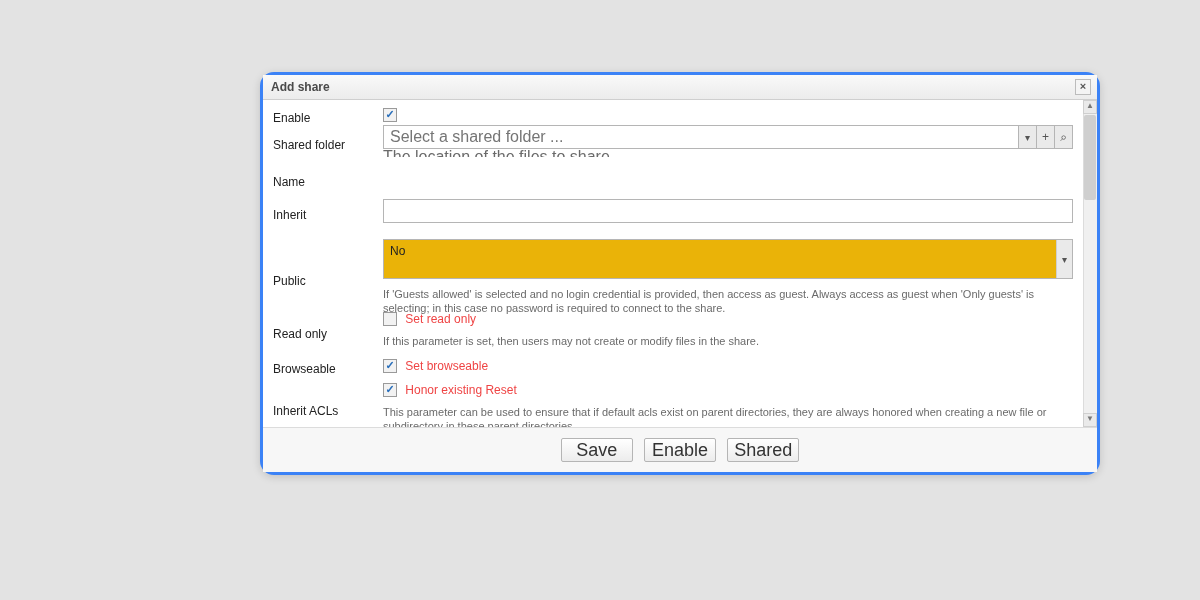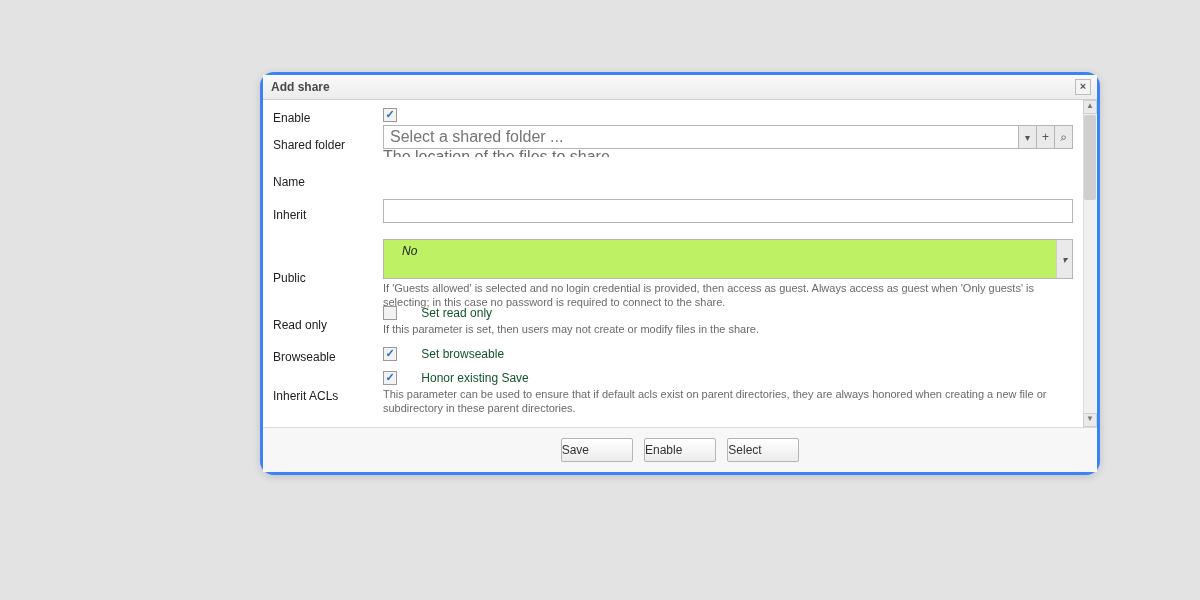--- a/index.html
+++ b/index.html
@@ -101,21 +101,21 @@
 }
 .control {
   flex: 1;
   padding-bottom: 2px;
   position: relative;
   padding-right: 14px;
 }
 .helptext {
   color: #6a6a6a;
   font-size: 11px;
-  margin-top: 2px;
+  margin-top: 8px;
   line-height: 1.3;
 }
 .chk {
   width: 14px;
   height: 14px;
   border: 1px solid #9a9a9a;
   background: #f2f2f2;
   display: inline-flex;
   align-items: center;
   justify-content: center;
@@ -174,44 +174,42 @@
   border: 1px solid #b5b5b5;
   padding: 0 6px;
   font-size: 12px;
   background: #fff;
 }
 .public-box {
   position: relative;
   width: 100%;
   height: 40px;
   border: 1px solid #b5b5b5;
-  background: #bef264;
-  padding: 4px 18px;
+  background: #eab308;
+  padding: 4px 6px;
   color: #222;
-  font-style: italic;
 }
 .public-box .pb-trigger {
   position: absolute;
   right: 0;
   top: 0;
   width: 16px;
   height: 100%;
   border-left: 1px solid #cfcfcf;
   background: #eaeaea;
   display: flex;
   align-items: center;
   justify-content: center;
   font-size: 10px;
   color: #555;
 }
 .checkbox-label {
   display: inline-block;
   vertical-align: middle;
-  color: #14532d;
-  margin-left: 16px;
+  color: #ef4444;
 }
 .cut-help {
   color: #6a6a6a;
   font-size: 16px;
   white-space: nowrap;
   overflow: hidden;
   position: relative;
   top: -1px;
   height: 9px;
 }
@@ -224,22 +222,22 @@
   display: inline-block;
   min-width: 72px;
   height: 24px;
   line-height: 22px;
   border: 1px solid #b5b5b5;
   background: linear-gradient(#ffffff, #ececec);
   color: #333;
   margin: 0 4px;
   cursor: pointer;
   border-radius: 2px;
-  font-size: 12px;
-  text-align: left;
+  font-size: 18px;
+  text-align: center;
 }
 .spacer-ht { height: 10px; }
 </style>
 </head>
 <body>
 
 <div class="dialog">
   <div class="titlebar">
     <span>Add share</span>
     <div class="close-btn">
@@ -324,36 +322,36 @@
           <span class="checkbox-label">Set browseable</span>
         </div>
       </div>
 
       <div style="height:6px"></div>
 
       <div class="row">
         <div class="label">Inherit ACLs</div>
         <div class="control">
           <span class="chk checked"></span>
-          <span class="checkbox-label">Honor existing Save</span>
+          <span class="checkbox-label">Honor existing Reset</span>
           <div class="helptext">This parameter can be used to ensure that if default acls exist on parent directories, they are always honored when creating a new file or subdirectory in these parent directories.</div>
         </div>
       </div>
 
       <div class="scroll-track">
         <div class="scroll-up">
           <span>▲</span>
         </div>
         <div class="scroll-thumb"></div>
         <div class="scroll-down">
           <span>▼</span>
         </div>
       </div>
 
     </div>
 
     <div class="footer">
       <button class="footer-btn">Save</button>
       <button class="footer-btn">Enable</button>
-      <button class="footer-btn">Select</button>
+      <button class="footer-btn">Shared</button>
     </div>
   </div>
 </div>
 
 </body></html>

